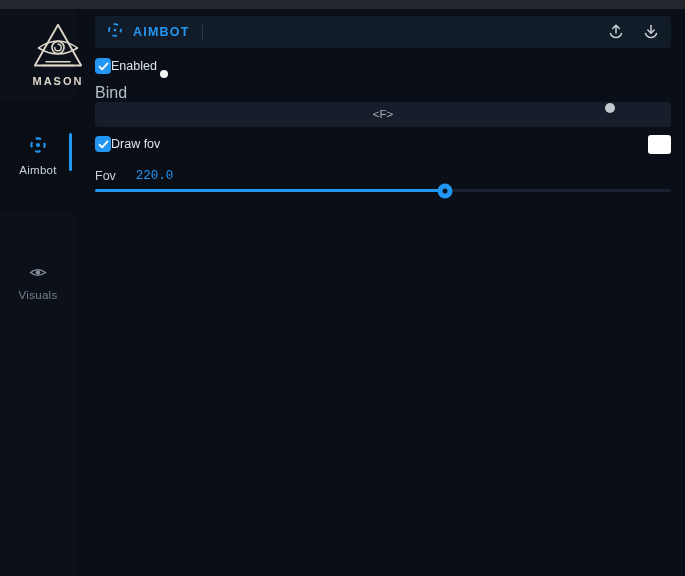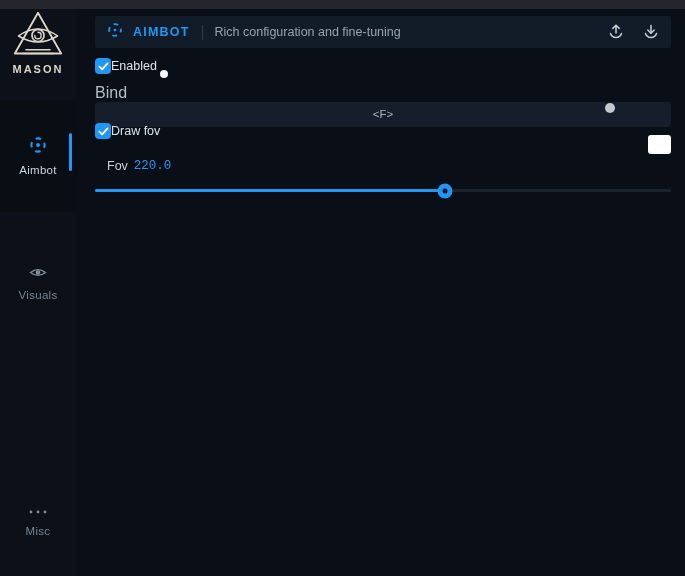--- a/index.html
+++ b/index.html
@@ -5,21 +5,21 @@
   html,body{margin:0;padding:0;background:#07090d;}
   .screen{
     position:relative;width:685px;height:576px;overflow:hidden;
     background:#0a0f17;
     font-family:"Liberation Sans",sans-serif;
     -webkit-font-smoothing:antialiased;
   }
   .top-strip{position:absolute;top:0;left:0;width:685px;height:9px;background:#23262c;}
   
   .sidebar{position:absolute;left:0;top:9px;bottom:0;width:76px;background:#0b1019;}
-  .logo{position:absolute;left:0;top:1px;width:76px;text-align:center;}
+  .logo{position:absolute;left:0;top:13px;width:76px;text-align:center;padding-left:20px;}
   .logo svg{display:block;margin:0 auto;}
   .logo-text{margin-top:3px;font-size:11px;font-weight:bold;letter-spacing:2px;color:#ddd6c8;}
   .side-item{position:absolute;left:0;width:76px;display:flex;flex-direction:column;align-items:center;justify-content:center;gap:6px;cursor:pointer;}
   .side-item .side-label{font-size:11.5px;color:#78838f;letter-spacing:.3px;}
   .side-item.active{background:#090d14;}
   .side-item.active .side-label{color:#ccd4db;}
   .accent-bar{position:absolute;right:4px;top:33px;width:3px;height:38px;border-radius:2px;background:#2196f3;}
   
   .panel-header{position:absolute;left:95px;top:16px;width:576px;height:32px;background:#111c28;border-radius:2px;display:flex;align-items:center;padding:0 12px;box-sizing:border-box;}
   .panel-title{color:#2196f3;font-weight:bold;font-size:12.5px;letter-spacing:1.2px;margin-left:10px;}
@@ -27,21 +27,21 @@
   .panel-subtitle{color:#97a3af;font-size:12.5px;}
   .header-spacer{flex:1;}
   .icon-btn{background:none;border:none;padding:0;margin-left:19px;cursor:pointer;display:flex;align-items:center;}
   
   .row{position:absolute;left:95px;display:flex;align-items:center;}
   .checkbox{width:16px;height:16px;border-radius:4px;background:#2196f3;display:flex;align-items:center;justify-content:center;cursor:pointer;flex:none;}
   .row-label{font-size:12.5px;color:#dce3e9;}
   .section-label{position:absolute;left:95px;top:84px;font-size:16px;color:#b6bfc8;}
   .bind-input{position:absolute;left:95px;top:102px;width:576px;height:25px;background:#151e2a;border-radius:3px;text-align:center;line-height:25px;font-size:11.5px;color:#a9b2bb;cursor:pointer;box-sizing:border-box;}
   .swatch{position:absolute;left:648px;top:135px;width:23px;height:19px;border-radius:3px;cursor:pointer;}
-  .fov-row{position:absolute;left:95px;top:159px;display:flex;gap:6px;font-size:12.5px;margin-left:12px;}
+  .fov-row{position:absolute;left:95px;top:169px;display:flex;gap:20px;font-size:12.5px;}
   .fov-name{color:#ccd3d9;}
   .fov-value{color:#2196f3;font-family:Liberation Mono, monospace;}
   
   .slider{position:absolute;left:95px;top:183px;width:576px;height:15px;cursor:pointer;}
   .slider-track{position:absolute;left:0;right:0;top:6px;height:3px;background:#1b2330;border-radius:2px;}
   .slider-fill{position:absolute;left:0;top:6px;height:3px;background:#2196f3;border-radius:2px;}
   .slider-thumb{position:absolute;top:7.5px;width:15px;height:15px;border-radius:50%;background:#2196f3;transform:translate(-50%,-50%);}
   .slider-thumb::after{content:'';position:absolute;inset:5px;border-radius:50%;background:#0b1424;}
   
   .cursor-dot{position:absolute;left:160px;top:70px;width:8px;height:8px;border-radius:50%;background:#f4f6f8;}
@@ -83,42 +83,31 @@
       <span>
         <svg width="18" height="13" viewBox="0 0 18 13" fill="none">
           <path d="M1.5 6.5 Q9 0.8 16.5 6.5 Q9 12.2 1.5 6.5 Z" stroke="#828d99" stroke-width="1.4"></path>
           <circle cx="9" cy="6.5" r="2.3" fill="#828d99"></circle>
         </svg>
       </span>
       <span class="side-label">Visuals</span>
     </div>
 
 
-    <div class="side-item" style="top:486px;height:48px;">
-      <span>
-        <svg width="20" height="6" viewBox="0 0 20 6" fill="#828d99">
-          <circle cx="3" cy="3" r="1.4"></circle>
-            <circle cx="10" cy="3" r="1.4"></circle>
-            <circle cx="17" cy="3" r="1.4"></circle>
-        </svg>
-      </span>
-      <span class="side-label">Misc</span>
-    </div>
   </aside>
 
   <header class="panel-header">
     <span>
       <svg width="16" height="16" viewBox="0 0 18 18" fill="none">
         <circle cx="9" cy="9" r="6.6" stroke="#2196f3" stroke-width="2.1" stroke-dasharray="5.5 4.9" stroke-dashoffset="2.7"></circle>
         <circle cx="9" cy="9" r="1.5" fill="#2196f3"></circle>
       </svg>
     </span>
     <span class="panel-title">AIMBOT</span>
     <span class="header-divider"></span>
-    <span class="panel-subtitle">Rich configuration and fine-tuning</span>
     <span class="header-spacer"></span>
     <button class="icon-btn">
       <span>
         <svg width="16" height="16" viewBox="0 0 16 16" fill="none" stroke="#c7ced5" stroke-width="1.5" stroke-linecap="round" stroke-linejoin="round">
           <path d="M8 10 V2.5"></path>
             <path d="M4.8 5.4 L8 2.2 L11.2 5.4"></path>
           <path d="M2.5 10.5 A 5.8 5.8 0 0 0 13.5 10.5"></path>
         </svg>
       </span>
     </button>
@@ -142,21 +131,21 @@
       </span>
     </span>
     <span class="row-label">Enabled</span>
   </div>
 
   <div class="section-label">Bind</div>
   <div class="bind-input">
     <span>&lt;F&gt;</span>
   </div>
 
-  <div class="row" style="top:122px;height:18px;align-items:center;">
+  <div class="row" style="top:135px;height:18px;align-items:center;">
     <span class="checkbox">
       <span>
         <svg width="11" height="9" viewBox="0 0 12 10" fill="none" stroke="#ffffff" stroke-width="2" stroke-linecap="round" stroke-linejoin="round">
           <path d="M1.5 5.2 L4.5 8.2 L10.5 1.5"></path>
         </svg>
       </span>
     </span>
     <span class="row-label">Draw fov</span>
   </div>
   <span class="swatch" style="background:#ffffff"></span>

